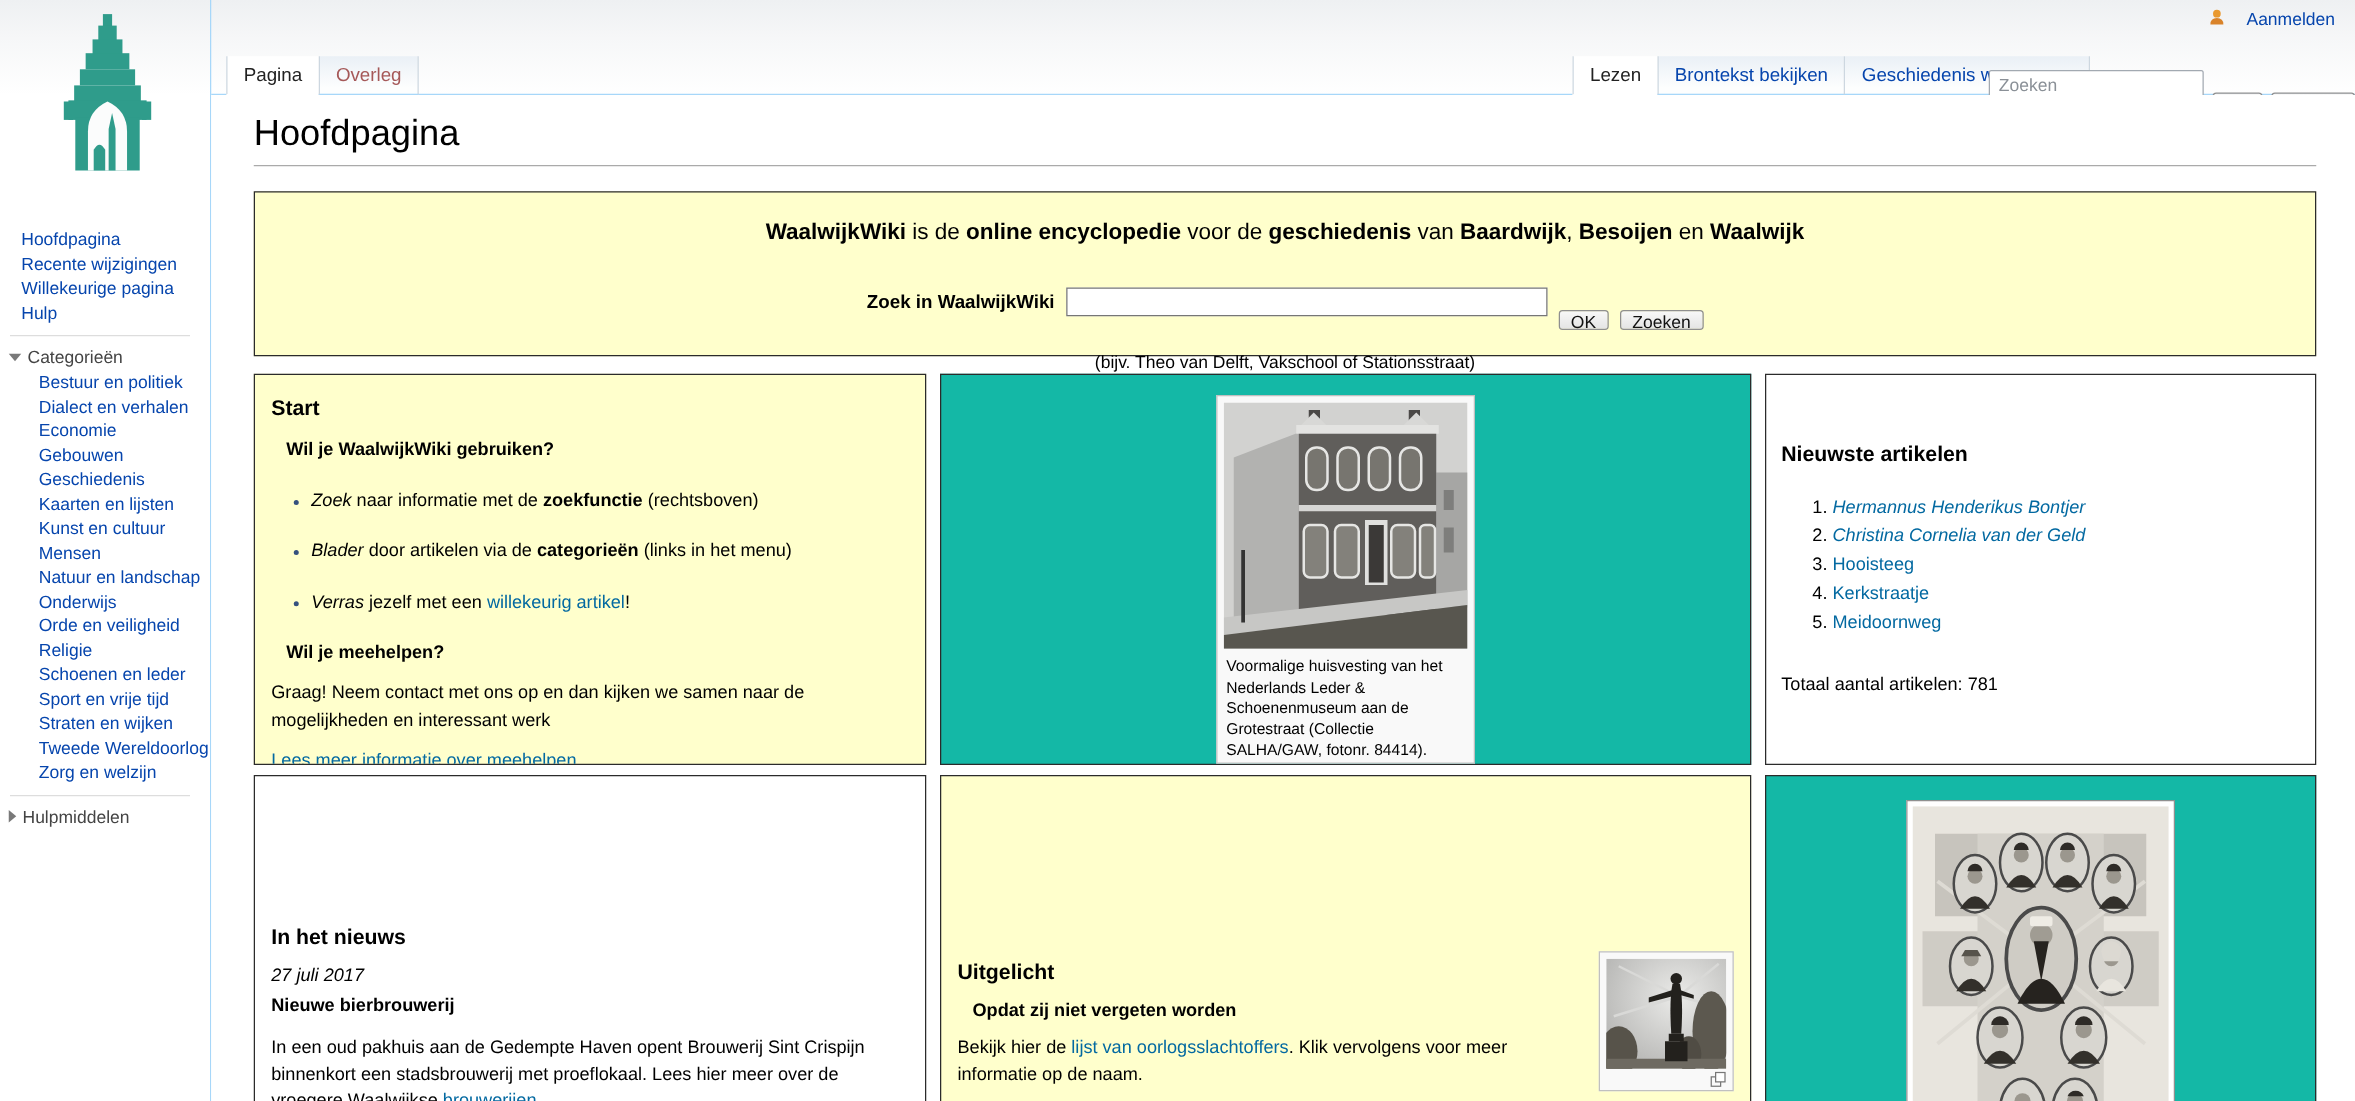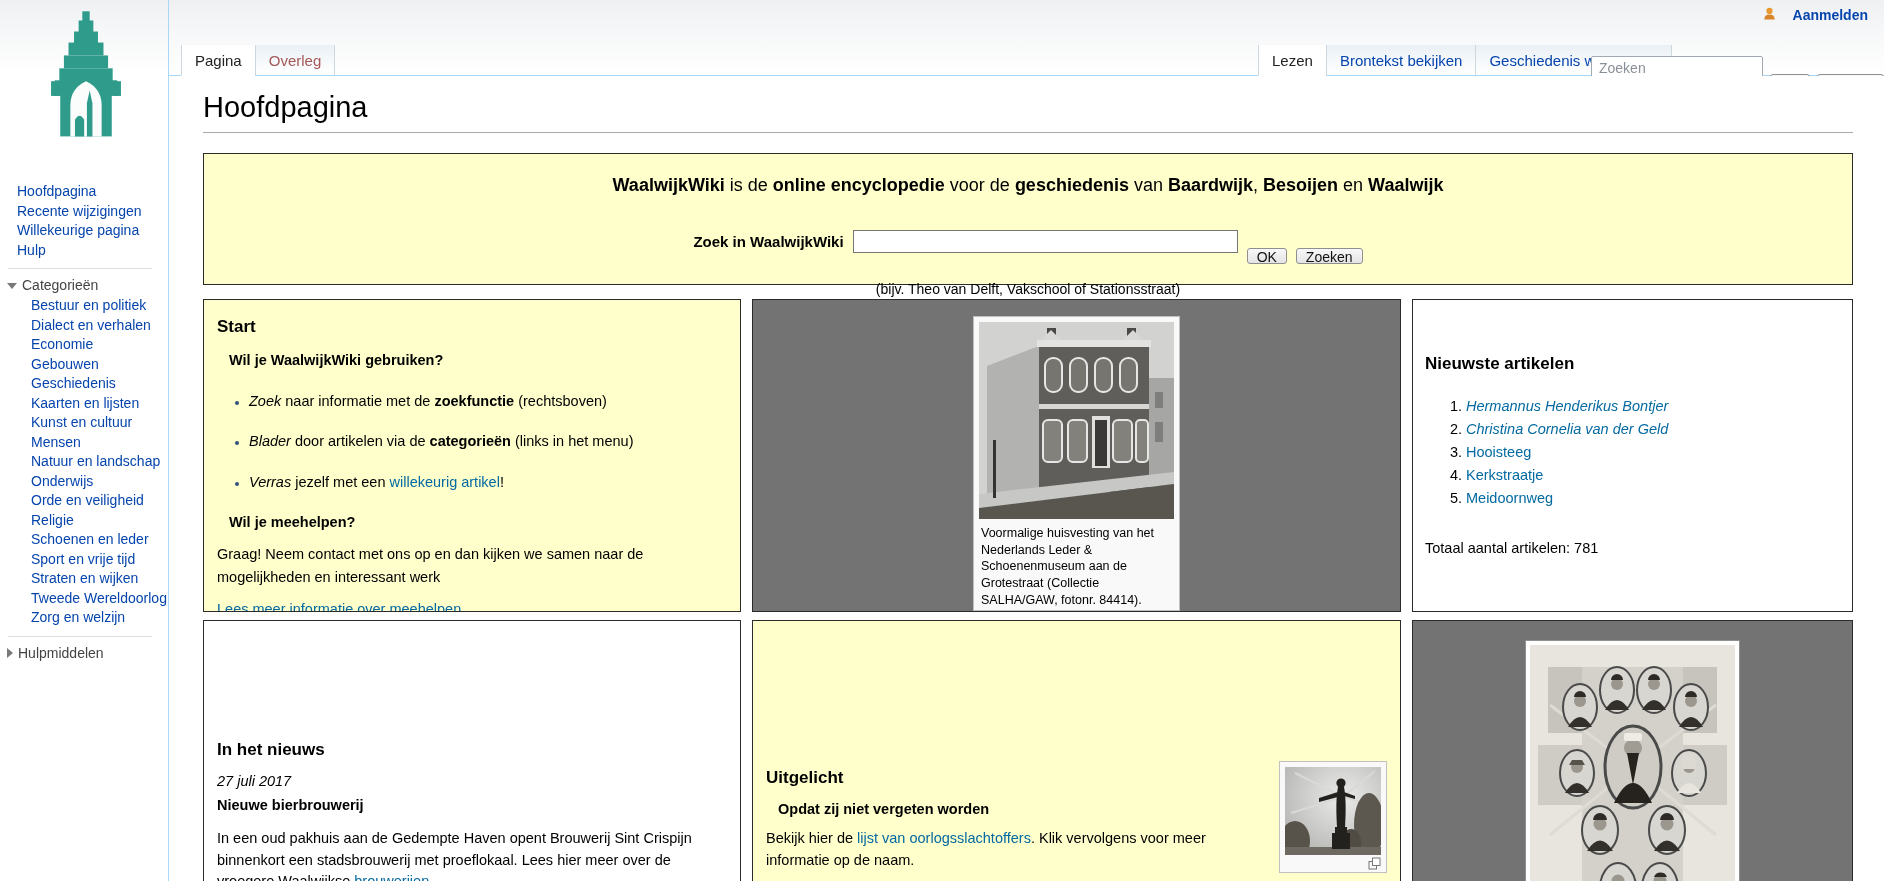--- a/index.html
+++ b/index.html
@@ -6,21 +6,21 @@
   html, body { width: 1884px; height: 881px; overflow: hidden; }
   body { font-family: "Liberation Sans", sans-serif; background: #fff; color: #000; position: relative; }
 
   
   .top-grad { position: absolute; left: 0; top: 0; width: 1884px; height: 76px;
     background: linear-gradient(to bottom, #eef0f2 0%, #f6f7f8 40%, #ffffff 100%); }
   .v-divider { position: absolute; left: 168px; top: 0; bottom: 0; width: 1px; background: #a7d7f9; }
   .tabs-baseline { position: absolute; left: 169px; right: 0; top: 75px; height: 1px; background: #a7d7f9; }
 
   .personal { position: absolute; top: 7px; right: 16px; display: flex; align-items: center; gap: 17px;
-    font-size: 14px; font-weight: bold; }
+    font-size: 14px; }
   .personal a { color: #0645ad; text-decoration: none; cursor: pointer; }
 
   
   .tabs { position: absolute; top: 45px; height: 31px; display: flex; align-items: stretch; }
   .tabs-left { left: 181px; }
   .tabs-right { left: 1258px; }
   .tab { display: flex; align-items: center; padding: 0 13px; font-size: 15px;
     background: linear-gradient(to bottom, #eaf0f6 0%, #fdfefe 85%);
     border-left: 1px solid #cdd7e0; border-bottom: 1px solid #a7d7f9; color: #0645ad; cursor: pointer; white-space: nowrap; }
   .tab:last-child { border-right: 1px solid #cdd7e0; }
@@ -57,21 +57,21 @@
   .banner-headline { font-size: 18px; }
   .banner-headline b { font-weight: bold; }
   .banner-search { margin-top: 24px; display: flex; justify-content: center; align-items: center; gap: 9px; }
   .banner-search label { font-weight: bold; font-size: 15px; }
   .banner-search input { width: 385px; height: 23px; border: 1px solid #767676; background: #fff; padding: 0 6px; font-size: 14px; font-family: inherit; }
   .banner-hint { margin-top: 17px; font-size: 14px; }
 
   .grid { display: grid; grid-template-columns: 538px 649px 441px; grid-template-rows: 313px 420px; gap: 8px 11px; margin-top: 14px; width: 1650px; }
   .cell { border: 1px solid #2b2b2b; overflow: hidden; }
   .c-yellow { background: #ffffcc; }
-  .c-gray { background: #737373; }
+  .c-gray { background: #14b8a6; }
   .c-white { background: #fff; }
 
   .pad { padding: 14px 14px 0 13px; font-size: 14.5px; line-height: 1.55; }
   .box-h { font-size: 17px; font-weight: bold; margin-bottom: 9px; }
   .bold-line { font-weight: bold; margin: 7px 12px; }
   .i { font-style: italic; }
   .b { font-weight: bold; }
   a.wlink { color: #0369a1; text-decoration: none; cursor: pointer; }
   ul.start-list { margin: 4px 0 6px 0; padding-left: 32px; }
   ul.start-list li { margin: 18px 0; }

